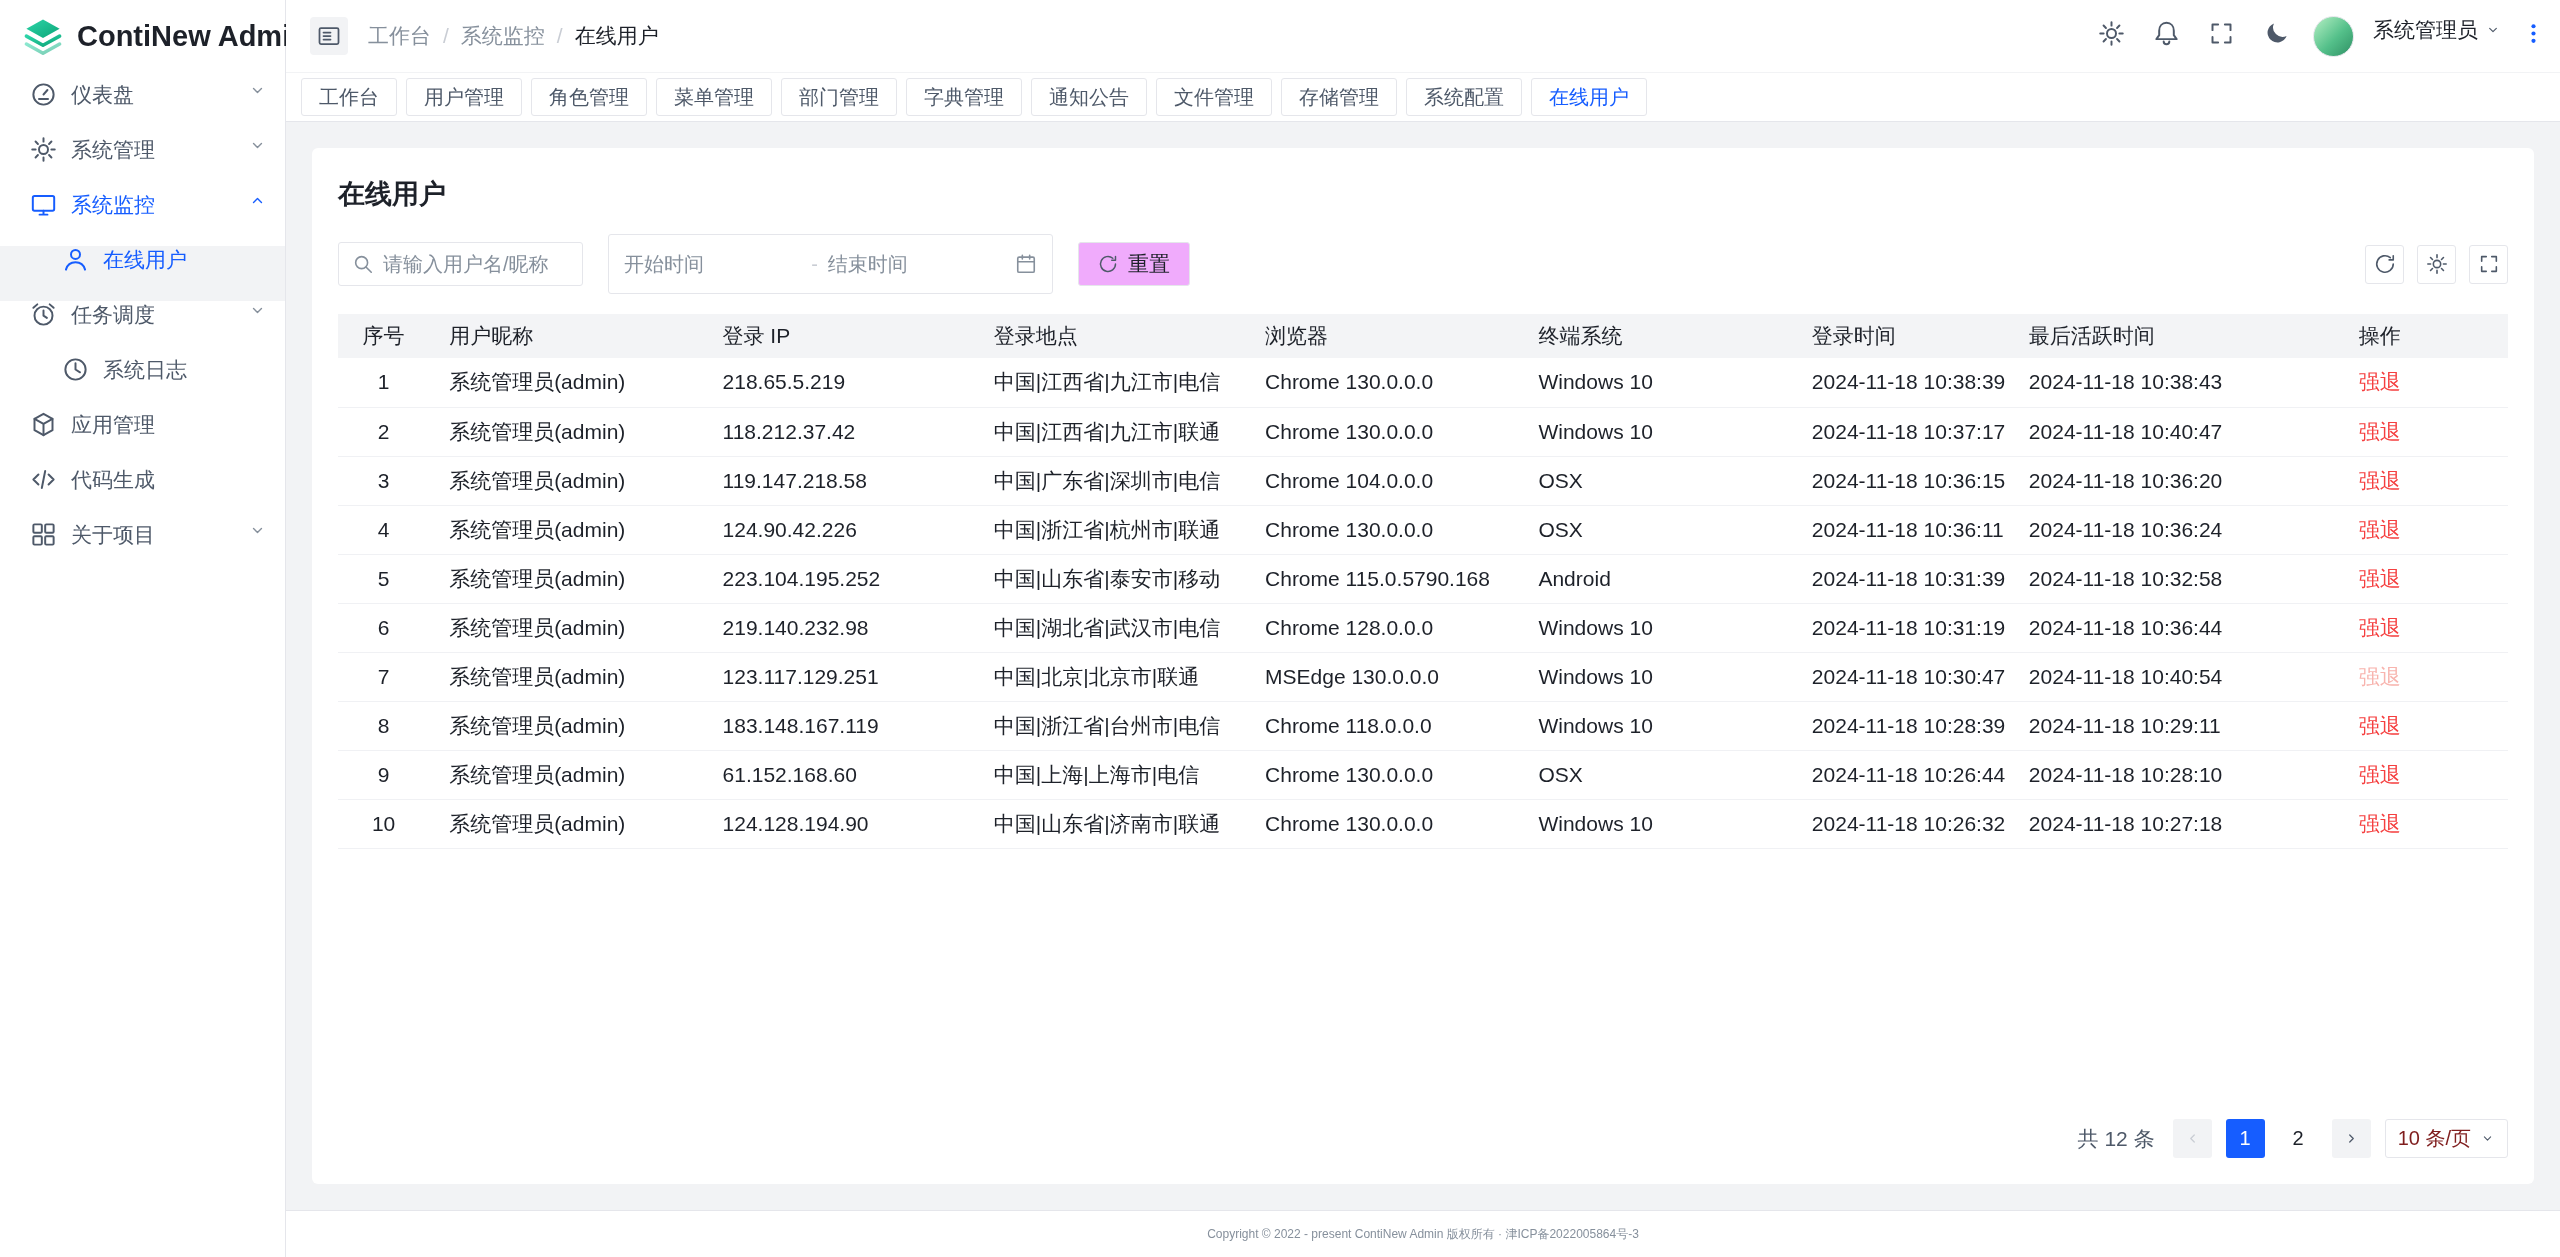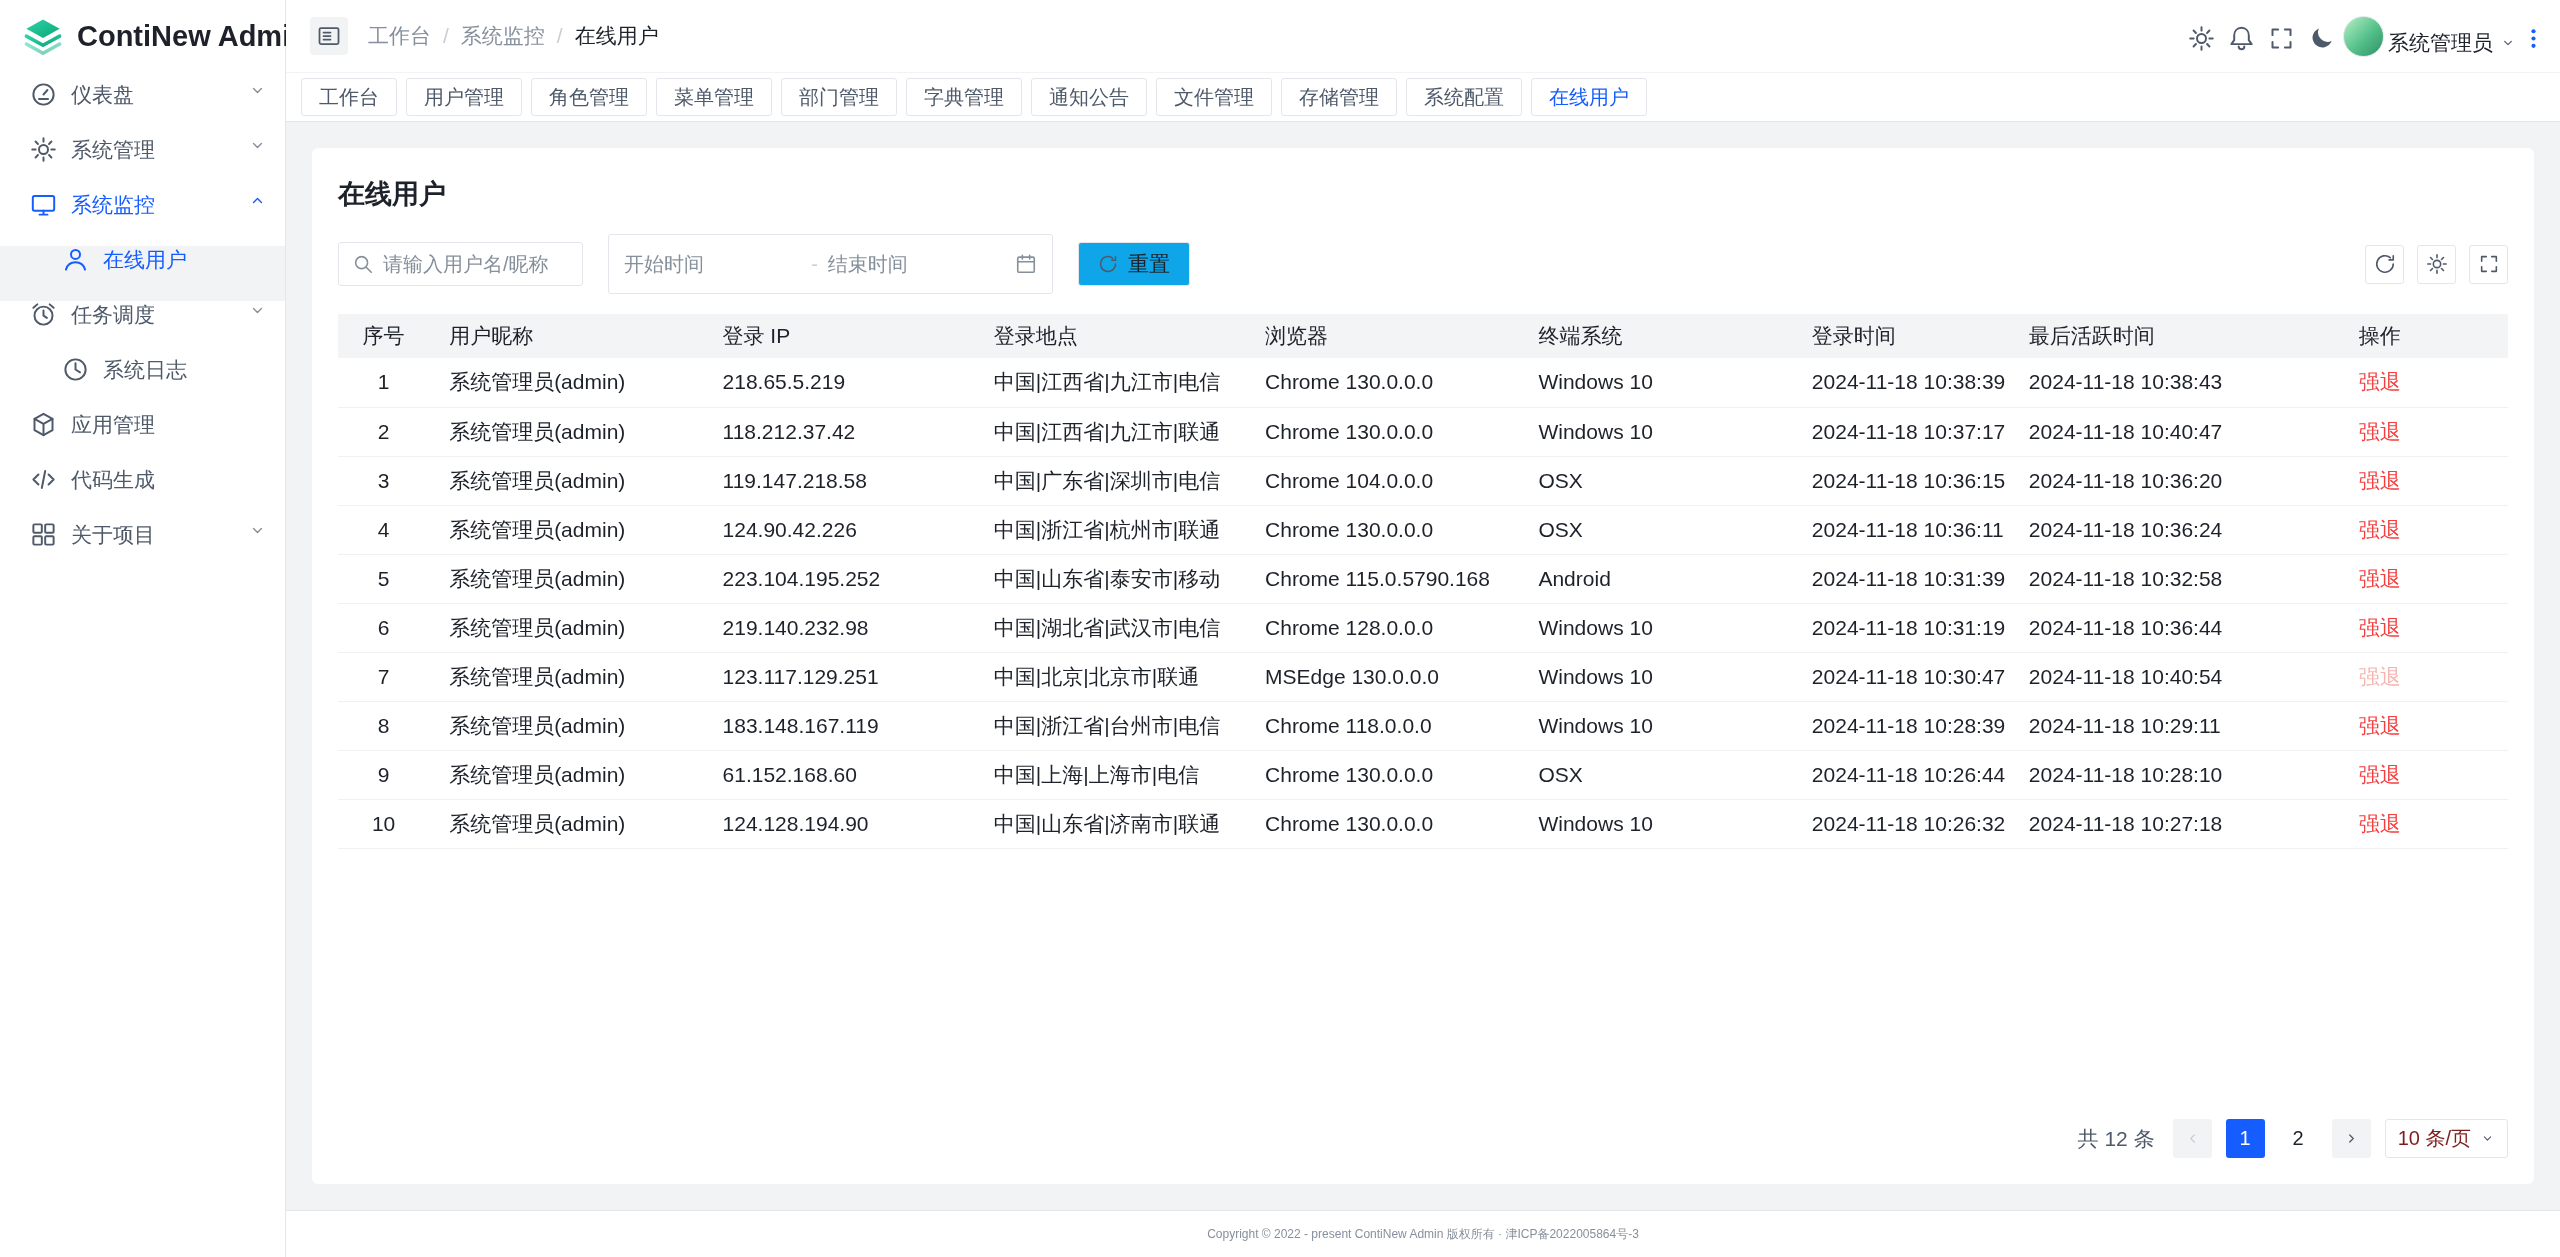--- a/index.html
+++ b/index.html
@@ -27,21 +27,21 @@
 
   
   .main { flex: 1; min-width: 0; display: flex; flex-direction: column; }
 
   .header { height: 73px; flex-shrink: 0; background: #fff; display: flex; align-items: center; padding: 0 14px 0 24px; border-bottom: 1px solid #f2f3f5; }
   .collapse-btn { width: 38px; height: 38px; border-radius: 4px; background: #f2f3f5; color: #4e5969; font-size: 24px; display: flex; align-items: center; justify-content: center; cursor: pointer; flex-shrink: 0; }
   .breadcrumb { display: flex; align-items: center; gap: 12px; margin-left: 20px; color: #86909c; }
   .bc-item { cursor: pointer; white-space: nowrap; }
   .bc-item.last { color: #1d2129; }
   .bc-sep { color: #c9cdd4; }
-  .header-right { margin-left: auto; display: flex; align-items: flex-end; gap: 4px; }
+  .header-right { margin-left: auto; display: flex; align-items: flex-start; gap: 19px; }
   .hicon { font-size: 27px; color: #4e5969; width: 36px; height: 36px; display: flex; align-items: center; justify-content: center; border-radius: 50%; cursor: pointer; }
   .avatar { width: 41px; height: 41px; border-radius: 50%; background: linear-gradient(135deg, #b6f0c4 0%, #54c08a 55%, #2e8f63 100%); border: 1px solid #e5e6eb; flex-shrink: 0; cursor: pointer; }
   .user-menu { display: flex; align-items: center; gap: 7px; color: #1d2129; cursor: pointer; white-space: nowrap; }
   .user-menu .uchev { font-size: 16px; color: #4e5969; display: inline-flex; }
   .more-btn { color: #165dff; font-size: 25px; width: 26px; }
 
   
   .tabbar { height: 49px; flex-shrink: 0; background: #fff; border-bottom: 1px solid #e5e6eb; display: flex; align-items: center; padding: 0 15px; gap: 9px; }
   .tab { height: 38px; padding: 0 17px; display: flex; align-items: center; background: #fff; border: 1px solid #e5e6eb; border-radius: 3px; font-size: 20px; color: #4e5969; cursor: pointer; white-space: nowrap; }
   .tab.active { color: #165dff; background: #fff; }
@@ -53,21 +53,21 @@
 
   .filter-row { margin-top: 22px; display: flex; align-items: center; gap: 25px; flex-shrink: 0; }
   .search-input { width: 245px; height: 44px; border: 1px solid #e5e6eb; border-radius: 3px; background: #fff; display: flex; align-items: center; gap: 9px; padding: 0 13px; }
   .search-input .sicon { font-size: 22px; color: #86909c; display: inline-flex; }
   .search-input input { border: none; outline: none; width: 100%; font-size: 20px; color: #1d2129; font-family: inherit; background: transparent; }
   .search-input input::placeholder { color: #86909c; }
   .date-range { width: 445px; height: 60px; border: 1px solid #e5e6eb; border-radius: 3px; background: #fff; display: flex; align-items: center; gap: 10px; padding: 0 15px; color: #86909c; font-size: 20px; cursor: pointer; }
   .date-range .dr-text { flex: 1; white-space: nowrap; }
   .date-range .dr-sep { color: #c9cdd4; }
   .date-range .cal { font-size: 22px; color: #86909c; display: inline-flex; }
-  .reset-btn { height: 44px; padding: 0 19px; border: 1px solid #e5e6eb; border-radius: 3px; background: #0ea5e9; display: flex; align-items: center; gap: 10px; font-size: 21px; color: #1d2129; cursor: pointer; font-family: inherit; }
+  .reset-btn { height: 44px; padding: 0 19px; border: 1px solid #e5e6eb; border-radius: 3px; background: #f0abfc; display: flex; align-items: center; gap: 10px; font-size: 21px; color: #1d2129; cursor: pointer; font-family: inherit; }
   .reset-btn .ricon { font-size: 20px; color: #4e5969; display: inline-flex; }
   .card-actions { margin-left: auto; display: flex; gap: 13px; }
   .icon-btn { width: 39px; height: 39px; border: 1px solid #e5e6eb; border-radius: 3px; background: #fff; color: #4e5969; font-size: 22px; display: flex; align-items: center; justify-content: center; cursor: pointer; }
 
   
   table.table { margin-top: 20px; width: 100%; border-collapse: collapse; table-layout: fixed; }
   th { height: 44px; background: #f3f4f6; color: #1d2129; font-weight: 500; font-size: 21px; text-align: left; padding: 0 0 0 20px; white-space: nowrap; }
   td { height: 49px; font-size: 21px; color: #1d2129; padding: 0 0 0 20px; border-bottom: 1px solid #f0f1f4; white-space: nowrap; overflow: hidden; }
   th.center, td.center { text-align: center; padding: 0; }
   .kick-link { color: #f53f3f; cursor: pointer; }

